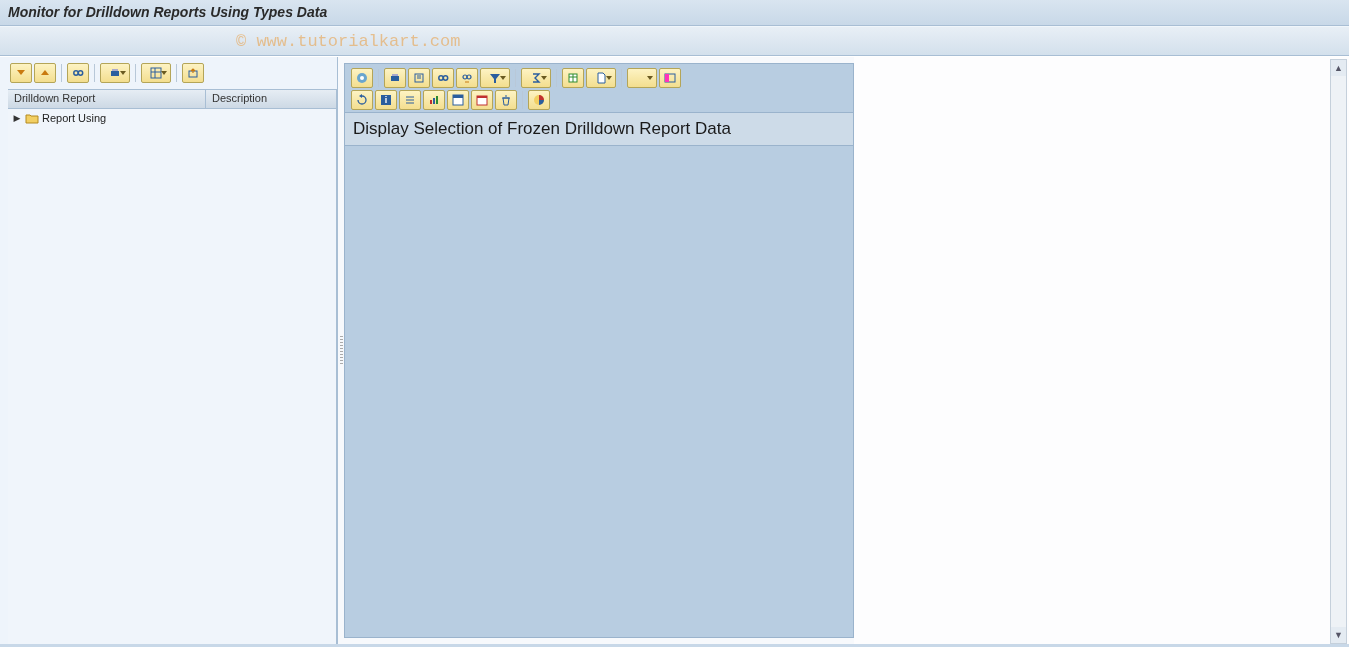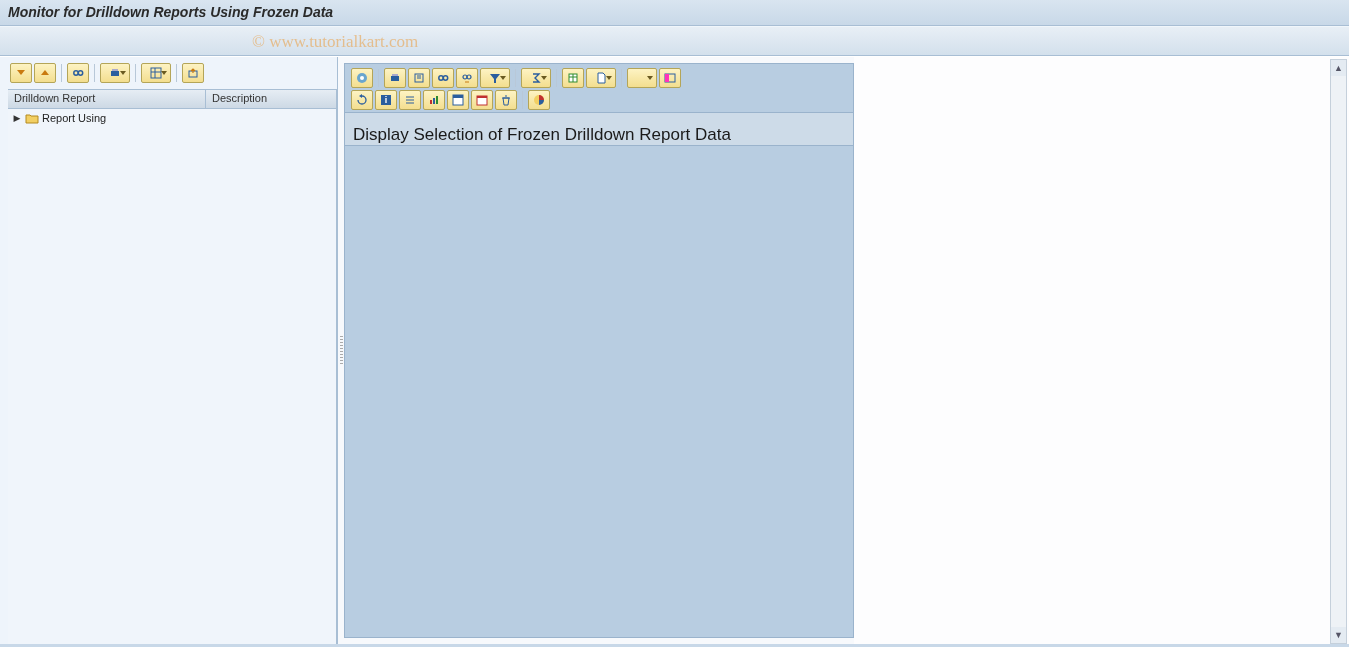--- a/index.html
+++ b/index.html
@@ -25,25 +25,25 @@
   .app-toolbar-outer {
     height: 30px;
     background: linear-gradient(#e8eff6, #d3e0ec);
     border-bottom: 1px solid #a8bed4;
     border-top: 1px solid #f0f6fb;
     padding: 5px 8px;
   }
   .watermark {
     position: absolute;
     top: 32px;
-    left: 252px;
+    left: 236px;
     font-size: 17px;
     color: #e8a85a;
     opacity: 0.65;
-    font-family: Liberation Serif, serif;
+    font-family: Liberation Mono, monospace;
     pointer-events: none;
     z-index: 50;
   }
   .content-area {
     display: flex;
     height: calc(647px - 56px - 3px);
     position: relative;
     background: #f7f9fc;
     border-top: 1px solid #fff;
   }
@@ -155,21 +155,21 @@
   .right-rest {
     flex:1;
     background:#fdfdfe;
   }
   .alv-toolbar { padding: 4px 4px 2px 6px; gap:2px; }
   .alv-toolbar.row2 { padding-top:0px; }
   .alv-heading {
     background: #cddbe8;
     border-top: 1px solid #9ab3cc;
     border-bottom: 1px solid #9ab3cc;
-    padding: 12px 8px;
+    padding: 6px 8px;
     font-size: 17px;
     color: #1a1a1a;
     height: 34px;
     display:flex;align-items:flex-start;
   }
   .alv-body {
     flex: 1;
     background: #b8cde1;
   }
   .vscroll {
@@ -190,21 +190,21 @@
   }
   .footer-line{
     position:absolute; left:0; right:0; bottom:0; height:3px; background:#c8d8e8;
   }
   svg { display:block; }
 </style>
 </head>
 <body>
 
 <div class="title-bar">
-  <span>Monitor for Drilldown Reports Using Frozen Data</span>
+  <span>Monitor for Drilldown Reports Using Types Data</span>
 </div>
 
 <div class="app-toolbar-outer"></div>
 
 <div class="watermark">© www.tutorialkart.com</div>
 
 <div class="content-area">
 
   <div class="left-panel">
     <div class="left-toolbar">

